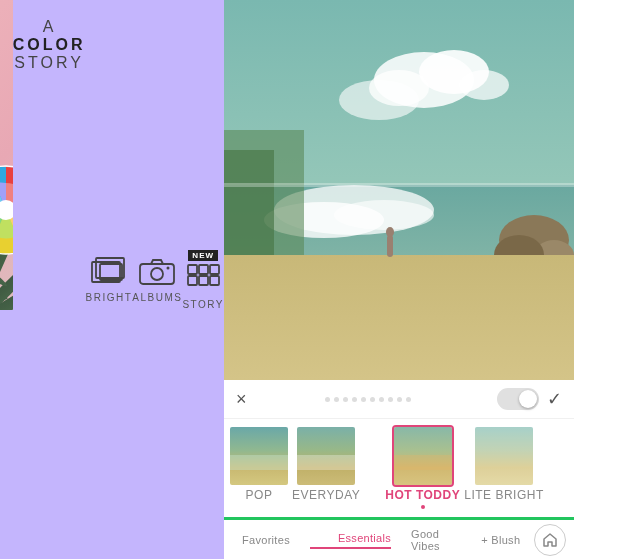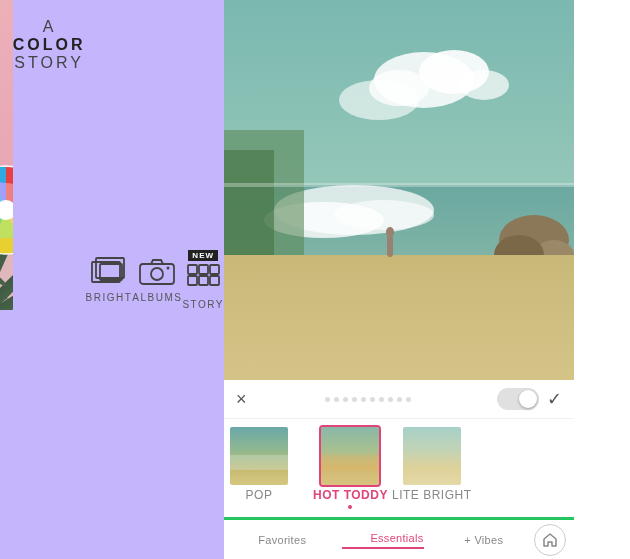--- a/index.html
+++ b/index.html
@@ -478,20 +478,37 @@
                 <stop offset="100%" stop-color="#d4c880"></stop>
               </linearGradient>
             </defs>
             <rect width="58" height="58" fill="url(#th1)"></rect>
             <rect x="0" y="28" width="58" height="15" fill="rgba(200,230,210,0.4)"></rect>
           </svg>
         </div>
         <span class="filter-name">POP</span>
       </div>
 
+      <div class="filter-thumb">
+        <div class="thumb-img">
+          <svg width="58" height="58" viewBox="0 0 58 58">
+            <defs>
+              <linearGradient id="th2" x1="0" y1="0" x2="0" y2="1">
+                <stop offset="0%" stop-color="#7ab0a8"></stop>
+                <stop offset="40%" stop-color="#98b888"></stop>
+                <stop offset="70%" stop-color="#c0b068"></stop>
+                <stop offset="100%" stop-color="#ccbc78"></stop>
+              </linearGradient>
+            </defs>
+            <rect width="58" height="58" fill="url(#th2)"></rect>
+            <rect x="0" y="28" width="58" height="15" fill="rgba(255,255,255,0.3)"></rect>
+          </svg>
+        </div>
+        <span class="filter-name">EVERYDAY</span>
+      </div>
 
       <div class="filter-thumb" style="position:relative;margin-left:21px;">
         <div class="thumb-img" style="outline:2px solid #e0457a;">
           <svg width="58" height="58" viewBox="0 0 58 58">
             <defs>
               <linearGradient id="th3" x1="0" y1="0" x2="0" y2="1">
                 <stop offset="0%" stop-color="#88b8a8"></stop>
                 <stop offset="40%" stop-color="#a8c090"></stop>
                 <stop offset="70%" stop-color="#d0b870"></stop>
                 <stop offset="100%" stop-color="#d8c480"></stop>
@@ -527,21 +544,24 @@
 
     <div class="filter-categories">
       <div class="category-item">
         <span class="category-label">Favorites</span>
       </div>
       <div class="category-item">
         <span class="category-label active">Essentials</span>
         <div class="category-underline"></div>
       </div>
       <div class="category-item">
-        <span class="category-label">+ Vibes</span>
+        <span class="category-label">Good Vibes</span>
+      </div>
+      <div class="category-item">
+        <span class="category-label">+ Blush</span>
       </div>
 
       <div class="home-icon-wrapper">
         <svg width="16" height="16" viewBox="0 0 16 16">
           <path d="M8 2 L14 7 L14 14 L10 14 L10 10 L6 10 L6 14 L2 14 L2 7 Z" fill="none" stroke="#888" stroke-width="1.5" stroke-linejoin="round"></path>
         </svg>
       </div>
     </div>
   </div>
 </div>

